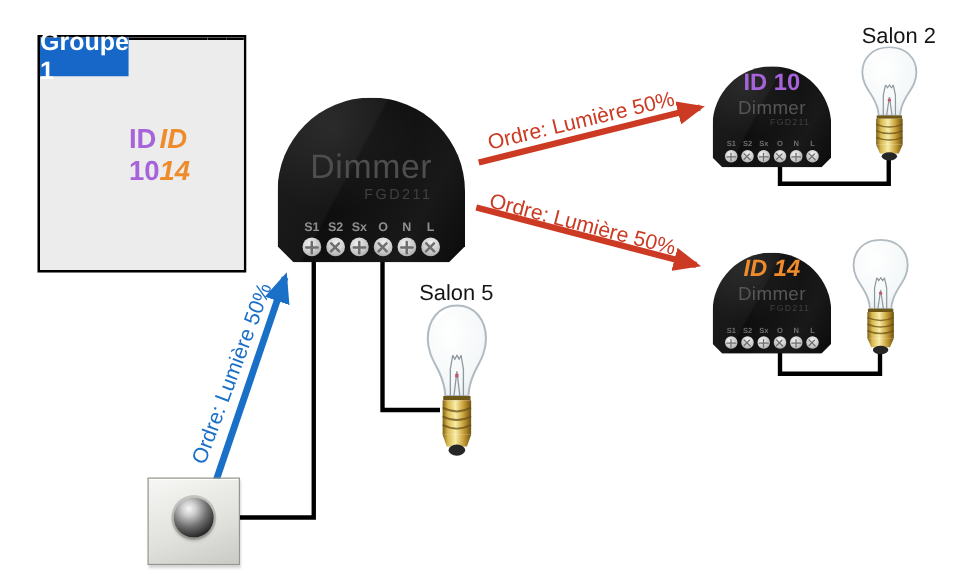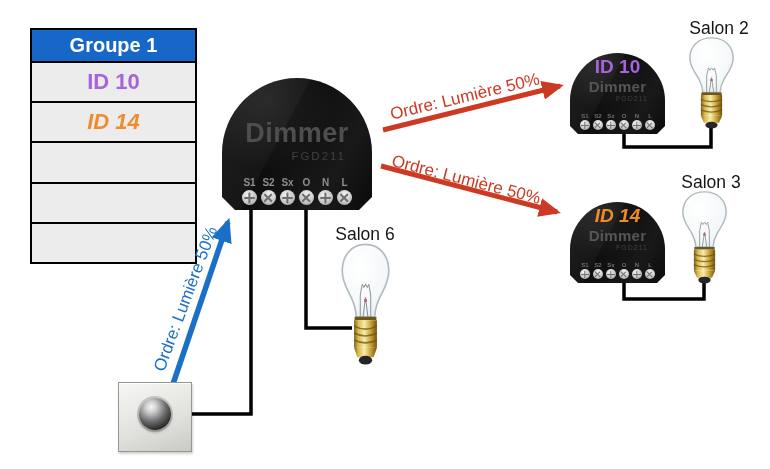--- a/index.html
+++ b/index.html
@@ -2,22 +2,22 @@
 <html><head>
 <meta charset="utf-8">
 <style>
   html,body{margin:0;padding:0;background:#fff;}
   .canvas{
     position:relative;width:770px;height:469px;background:#ffffff;overflow:hidden;
     font-family:"Liberation Sans", sans-serif;
   }
   
   .group-table{
-    position:absolute;left:30px;top:28px;width:167px;height:236px;
-    border:2px solid #000;box-sizing:border-box;display:flex;flex-direction:column;
+    position:absolute;left:30px;top:28px;width:167px;height:190px;
+    border:2px solid #000;box-sizing:border-box;display:flex;flex-direction:row;
     background:#ececec;z-index:2;
   }
   .gt-header{
     height:31px;flex:0 0 31px;background:#1767c8;color:#fff;font-weight:bold;font-size:20px;
     display:flex;align-items:center;justify-content:center;
   }
   .gt-row{
     flex:1;border-top:2px solid #000;background:#ececec;
     display:flex;align-items:center;justify-content:center;
     font-size:22px;font-weight:bold;
@@ -38,21 +38,21 @@
     border-radius:76px 76px 10px 10px;
     clip-path:polygon(0 0,100% 0,100% calc(100% - 13px),calc(100% - 13px) 100%,13px 100%,0 calc(100% - 13px));
   }
   .module.small{
     width:95px;height:81px;border-radius:48px 48px 7px 7px;
     clip-path:polygon(0 0,100% 0,100% calc(100% - 8px),calc(100% - 8px) 100%,8px 100%,0 calc(100% - 8px));
   }
   .module-salon2{left:570px;top:53px;}
   .module-salon3{left:570px;top:202px;}
   .m-brand{
-    text-align:center;font-size:27px;font-weight:bold;color:#4e4e4e;
+    text-align:center;font-size:27px;font-weight:normal;color:#4e4e4e;
     margin-top:42px;line-height:1;letter-spacing:0.5px;
   }
   .m-model{
     text-align:right;padding-right:26px;font-size:11.5px;font-weight:normal;
     color:#404040;letter-spacing:2px;margin-top:3px;
   }
   .m-id{
     text-align:center;font-size:19px;font-weight:800;margin-top:3px;line-height:1.15;
   }
   .module.small .m-brand{font-size:15px;margin-top:1px;color:#565656;letter-spacing:0.3px;}
@@ -286,21 +286,20 @@
       <use href="#bulbShape" width="100%" height="100%"></use>
     </svg>
   <svg class="bulb bulb-3" width="53" height="96">
       <use href="#bulbShape" width="100%" height="100%"></use>
     </svg>
 
   <div class="wall-switch">
     <div class="switch-button"></div>
   </div>
 
-  <div class="room-label lbl-salon1">Salon 6</div>
+  <div class="room-label lbl-salon1">Salon 5</div>
   <div class="room-label lbl-salon2">Salon 2</div>
-  <div class="room-label lbl-salon3">Salon 3</div>
 
   <div class="cmd-label cmd-blue">Ordre: Lumière 50%</div>
   <div class="cmd-label cmd-red-top">Ordre: Lumière 50%</div>
   <div class="cmd-label cmd-red-bottom">Ordre: Lumière 50%</div>
 
 </div>
 
 </body></html>

